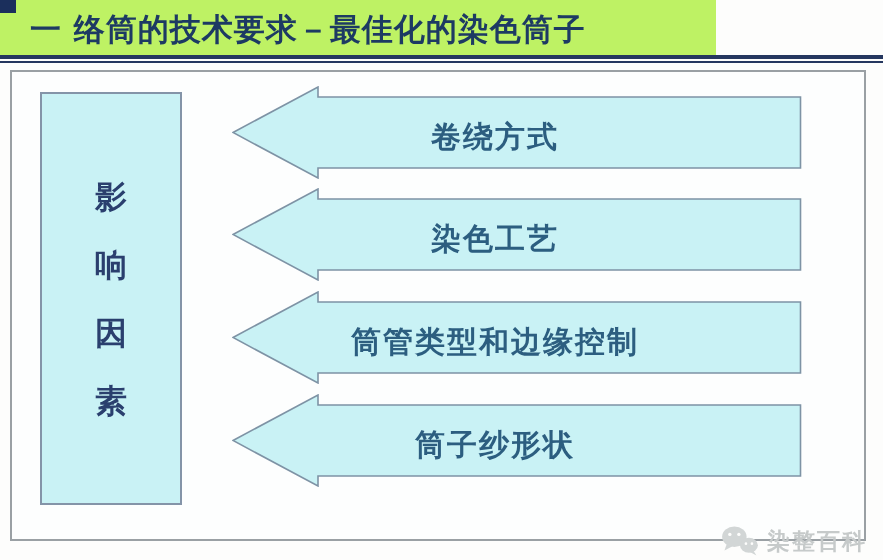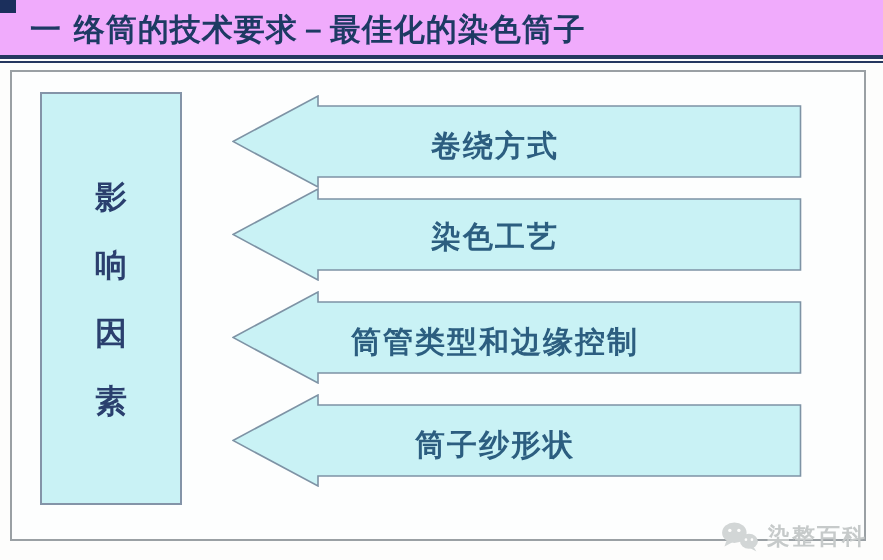--- a/index.html
+++ b/index.html
@@ -11,22 +11,22 @@
   .slide{
     position:relative;width:883px;height:560px;overflow:hidden;
     background:#fdfdfc;
   }
   
   .corner-square{
     position:absolute;left:0;top:0;width:16px;height:13px;
     background:#1b2f5c;z-index:3;
   }
   .title-bar{
-    position:absolute;left:0;top:0;width:883px;height:55px;
-    background:#f0abfc;
+    position:absolute;left:0;top:0;width:716px;height:55px;
+    background:#bef264;
   }
   .title-text{
     position:absolute;left:30px;top:0;height:55px;line-height:58px;
     font-size:31px;font-weight:bold;color:#1d3a63;letter-spacing:1px;
     white-space:nowrap;
   }
   .rule{position:absolute;left:0;width:883px;background:#25375f;}
   .rule-thick{top:55px;height:4px;}
   .rule-thin{top:61px;height:2px;}
   
@@ -39,38 +39,38 @@
     background:#c9f2f5;border:2px solid #8494a8;box-sizing:border-box;
     display:flex;flex-direction:column;align-items:center;justify-content:center;
     gap:36px;
   }
   .fchar{
     font-size:32px;font-weight:bold;color:#2a3f6e;line-height:1;
   }
   .arrow{
     position:absolute;left:220px;width:570px;height:93px;
   }
-  .arrow-1{top:23px;}
-  .arrow-2{top:116px;font-family:Liberation Mono, monospace;}
+  .arrow-1{top:14px;}
+  .arrow-2{top:116px;}
   .arrow-3{top:219px;}
   .arrow-4{top:322px;}
   .arrow-shape{position:absolute;left:0;top:0;width:570px;height:93px;display:block;}
   .arrow-shape polygon{
     fill:#c9f2f5;stroke:#7e93a5;stroke-width:1.6;
   }
   .arrow-label{
     position:absolute;left:-22px;top:7px;width:570px;height:93px;
     line-height:88px;text-align:center;
     font-size:30px;font-weight:bold;color:#2c5e80;letter-spacing:2px;
     white-space:nowrap;
   }
   
   .watermark{
     position:absolute;right:16px;top:521px;height:36px;
-    display:flex;align-items:flex-start;gap:8px;z-index:5;
+    display:flex;align-items:flex-end;gap:8px;z-index:5;
   }
   .watermark-text{
     font-size:23px;font-weight:bold;color:#c6caca;letter-spacing:2px;
     white-space:nowrap;
   }
   .wechat-icon{display:block;}
 </style>
 </head>
 <body>
 

